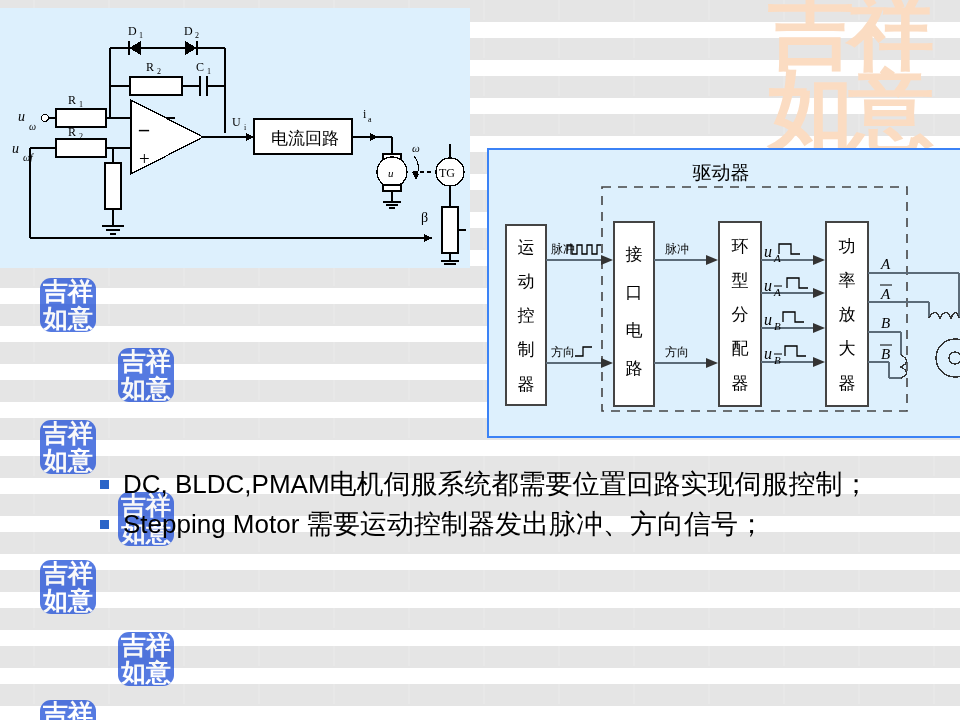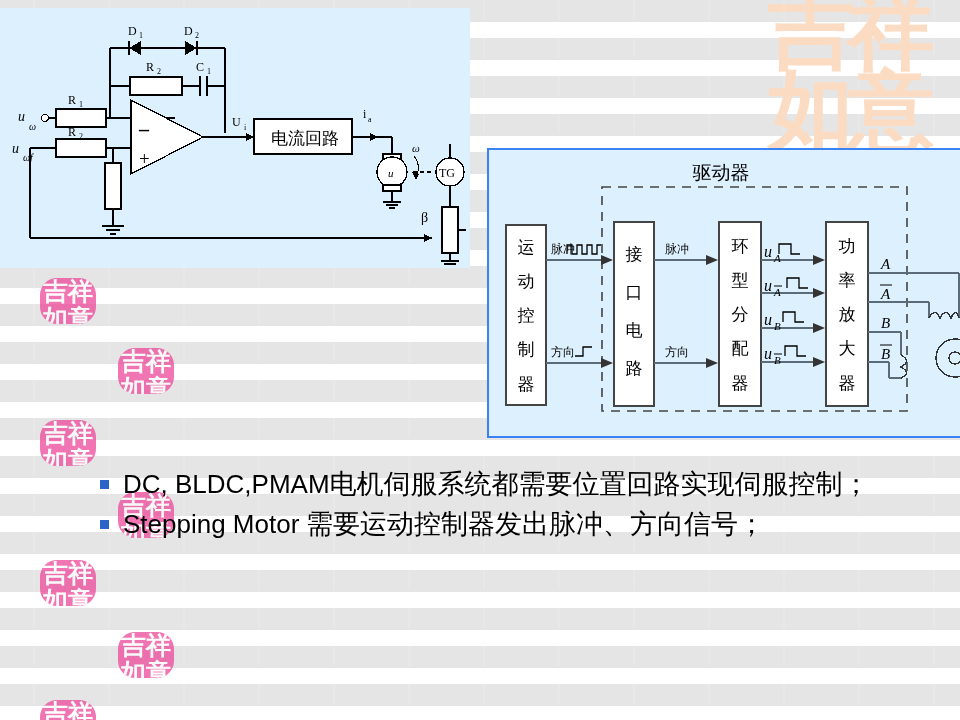--- a/index.html
+++ b/index.html
@@ -21,22 +21,22 @@
     opacity:.9;
     pointer-events:none;
   }
   #bg-grid .vline{
     position:absolute;top:0;width:2px;height:720px;
     background-image:linear-gradient(to bottom,
        #e6e6e6 0px,#e6e6e6 20px, transparent 20px, transparent 38px);
     background-size:2px 38px;
   }
   .seal{
-    position:absolute;width:56px;height:46px;border-radius:17px;
-    background:#ec4899;opacity:.75;pointer-events:none;
+    position:absolute;width:56px;height:54px;border-radius:11px;
+    background:#1d4ed8;opacity:.75;pointer-events:none;
     overflow:hidden;
   }
   .seal span{
     display:block;color:#ffffff;font-size:25px;line-height:26px;
     font-family:"DejaVu Serif", serif;
     text-align:center;letter-spacing:0px;
     padding:1px 0 0 0;font-weight:bold;
   }
   .bigseal{
     position:absolute;pointer-events:none;color:#fbdcc2;

